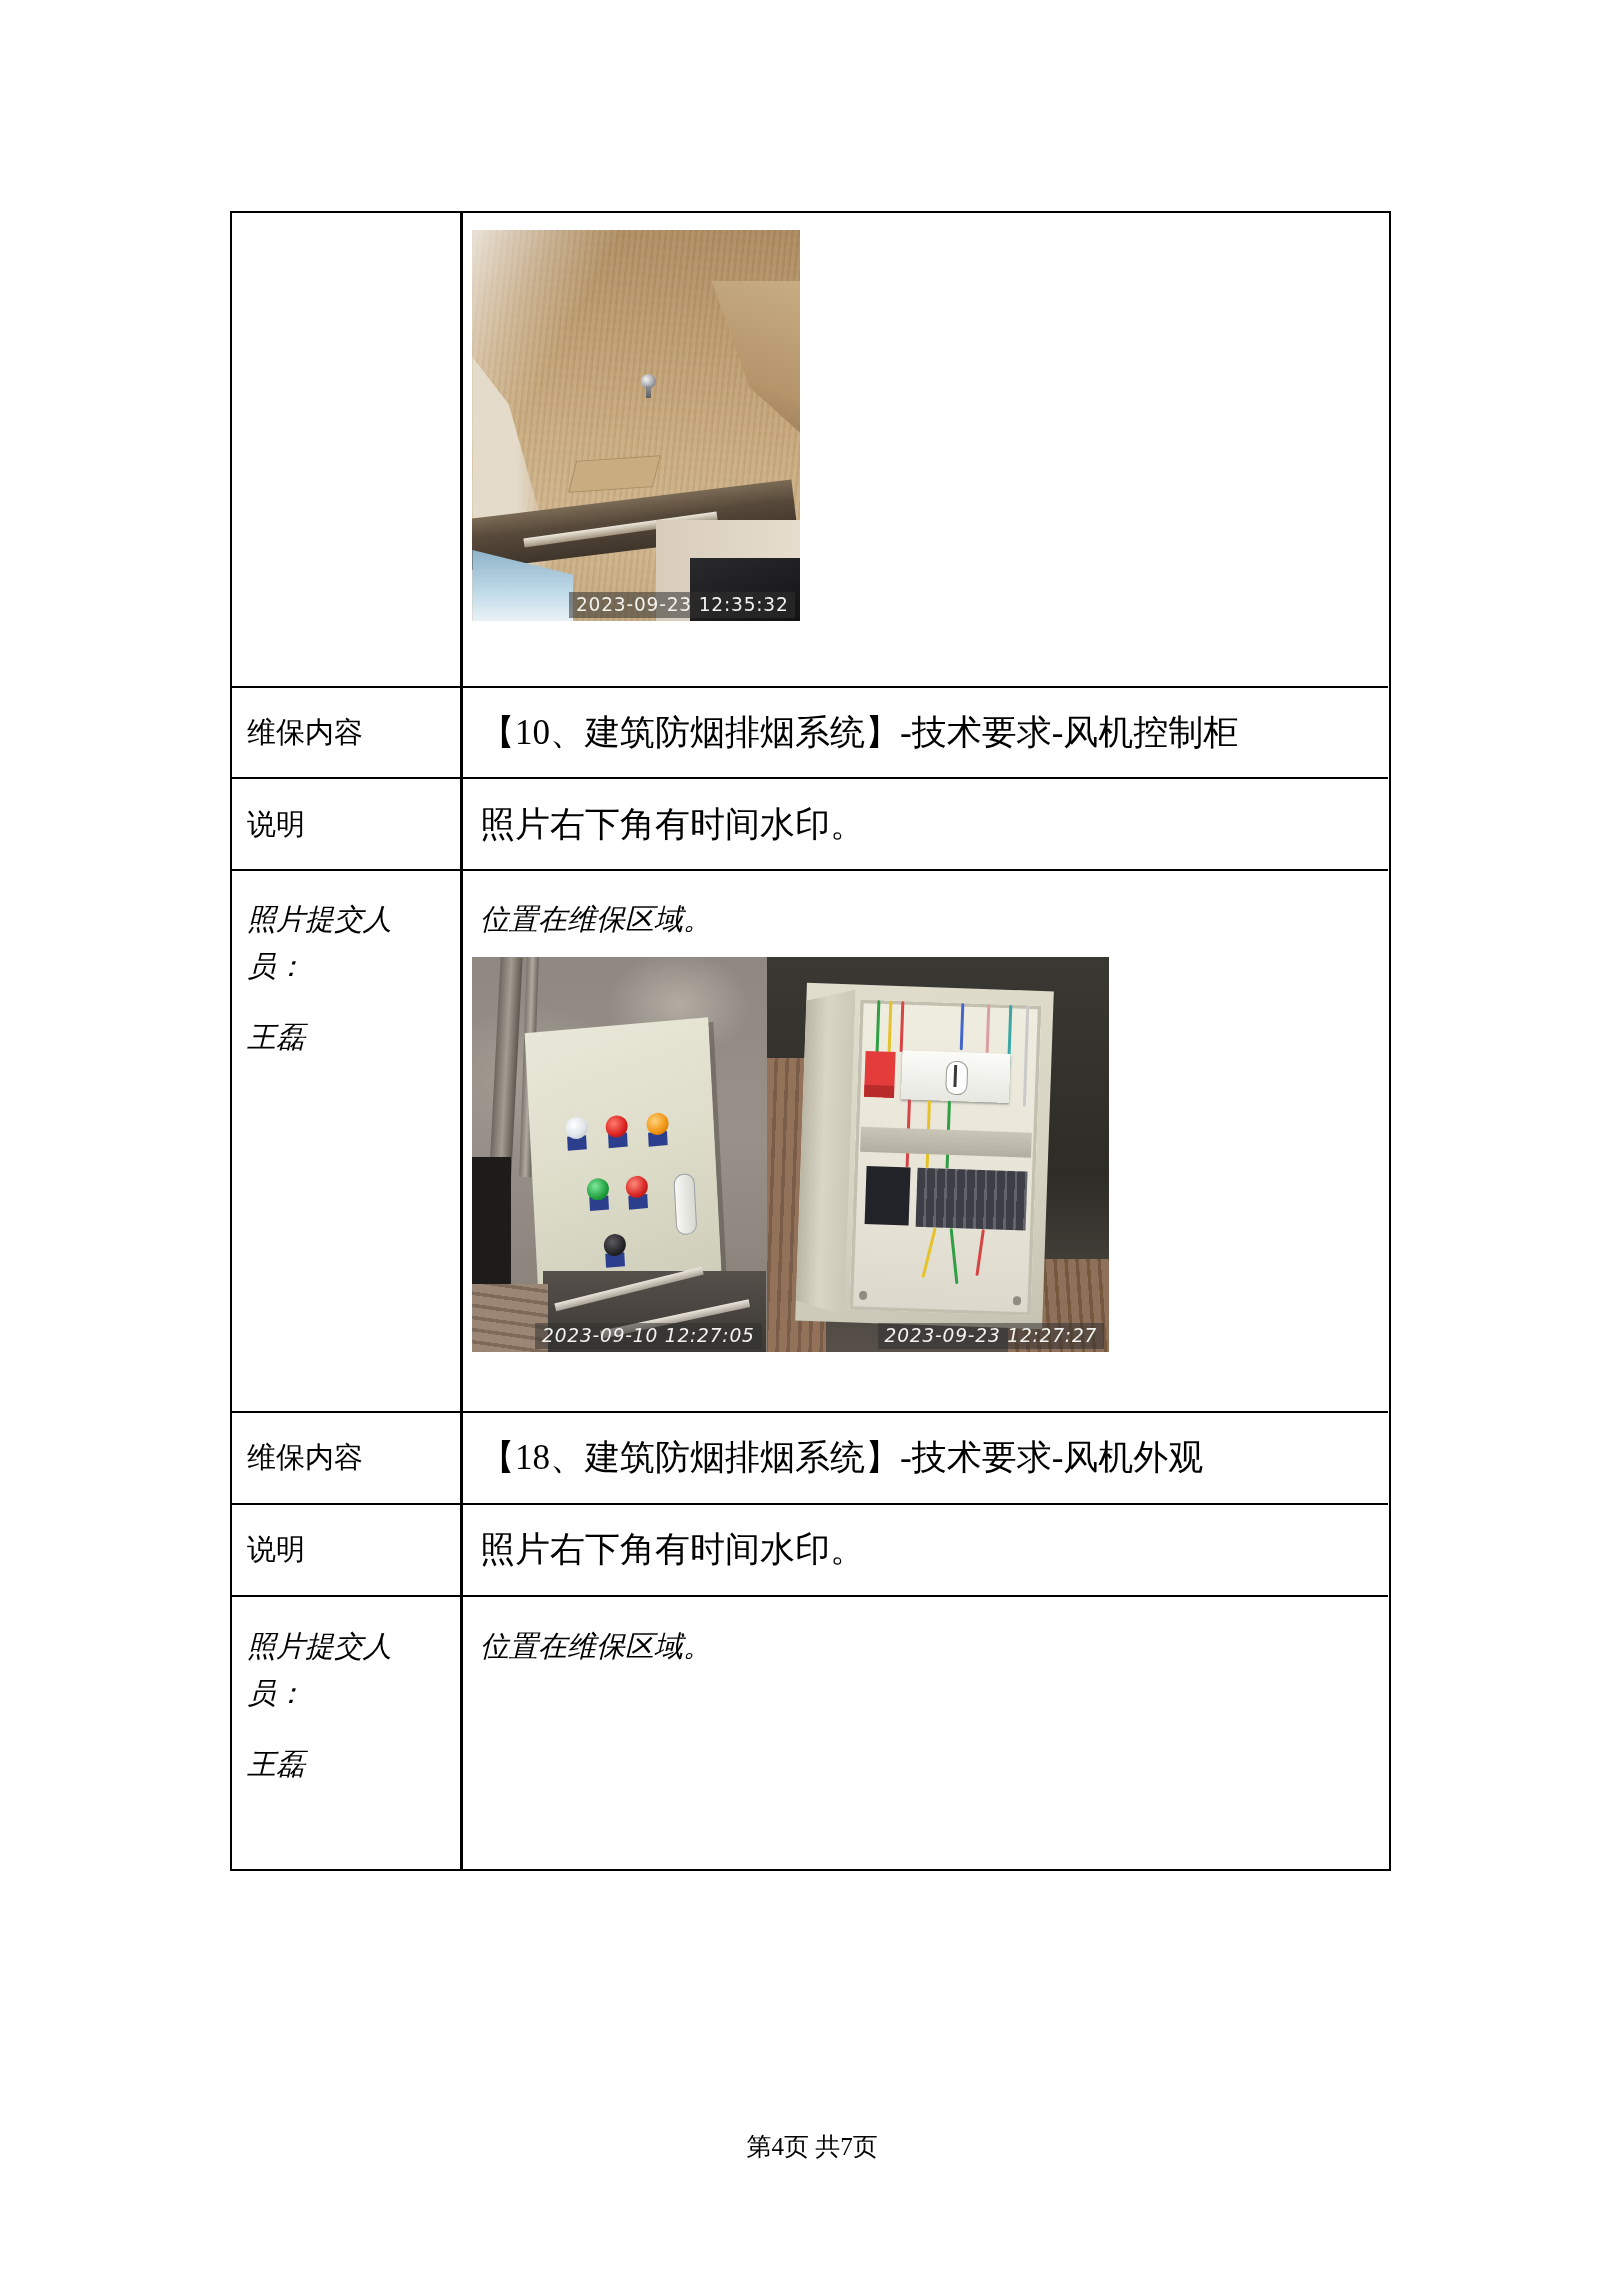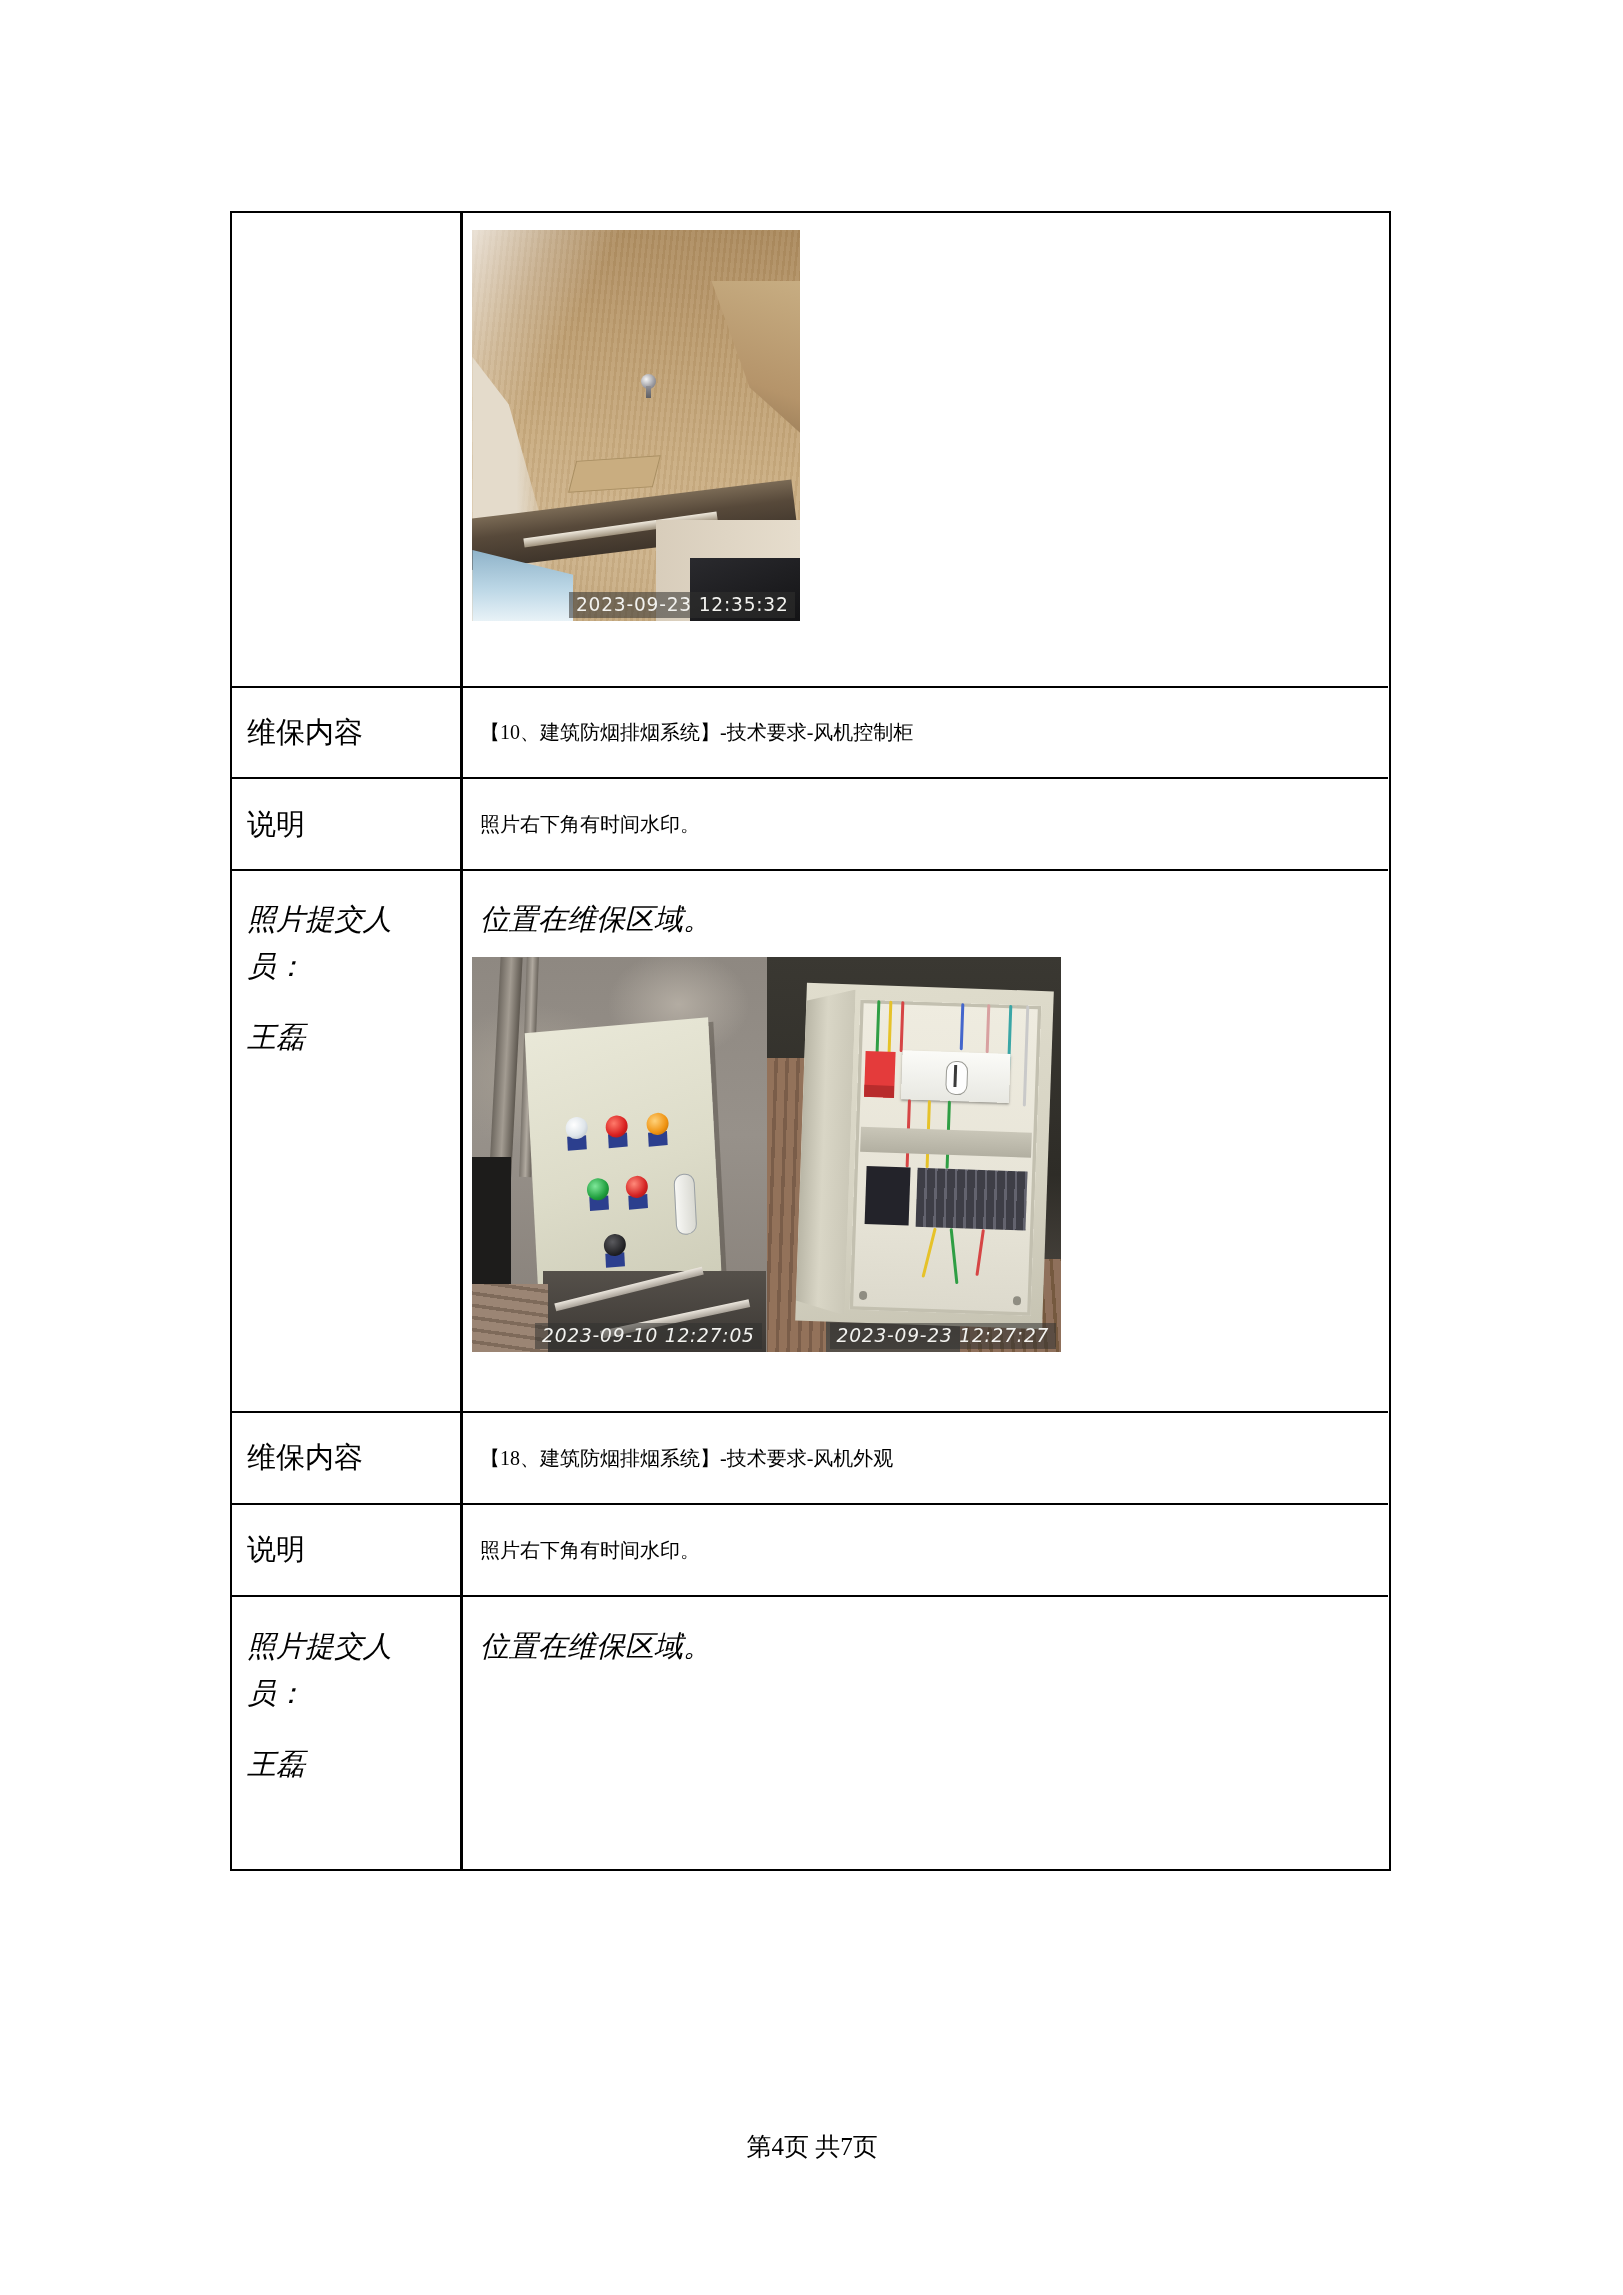--- a/index.html
+++ b/index.html
@@ -6,21 +6,21 @@
   body{width:1624px;height:2295px;background:#ffffff;position:relative;
        font-family:"Liberation Serif", serif;color:#000;}
   .table{position:absolute;left:230px;top:211px;width:1161px;height:1660px;
          border:2.5px solid #000;box-sizing:border-box;}
   .vline{position:absolute;left:228px;top:0;bottom:0;width:2.5px;background:#000;}
   .row{position:absolute;left:0;width:1156px;box-sizing:border-box;border-bottom:2.5px solid #000;}
   .row.last{border-bottom:none;}
   .cell1{position:absolute;left:15px;top:0;bottom:0;width:199px;}
   .cell2{position:absolute;left:248px;top:0;bottom:0;right:15px;}
   .vcenter{display:flex;align-items:center;}
-  .doc-text{font-size:20px;line-height:1.25;font-family:Liberation Serif, serif;}
+  .doc-text{font-size:35px;line-height:1.25;font-family:Liberation Serif, serif;}
   .line{height:47px;display:flex;align-items:center;font-size:29px;}
   .pad-top{padding-top:25px;font-style:italic;}
   .gap-top{margin-top:24.5px;}
   .photo{position:absolute;overflow:hidden;background:#888;}
   .ts{position:absolute;right:5px;bottom:3.4px;background:rgba(50,50,48,0.55);
       color:#f2f2ef;font-family:"DejaVu Sans",sans-serif;font-size:18.6px;
       padding:2.5px 6.8px;letter-spacing:0.8px;white-space:nowrap;}
   .footer{position:absolute;top:2130px;left:0;width:1624px;text-align:center;
           font-size:25px;font-family:"Liberation Serif",serif;}
 
@@ -72,21 +72,21 @@
   .lampbase{position:absolute;width:18.6px;height:13.5px;background:#2c3f8e;}
   .lamp{position:absolute;width:22px;height:22px;border-radius:50%;}
   .ph-door .windowArea{position:absolute;left:71px;bottom:0;width:223px;height:81px;
       background:linear-gradient(180deg,#55504a 0%,#3c3834 100%);}
   .ph-door .slat{position:absolute;width:152px;height:7.6px;
       background:linear-gradient(180deg,#ece7de,#a7a096);}
   .ph-door .brick{position:absolute;left:0;bottom:0;width:76px;height:68px;
       background:repeating-linear-gradient(8deg,#9b8574 0 8.5px,#7e6a5a 8.5px 12px);}
 
   
-  .ph-open{background:linear-gradient(180deg,#3a3832 0%,#2e2c27 55%,#57514a 100%);}
+  .ph-open{background:linear-gradient(180deg,#3a3832 0%,#2e2c27 55%,#57514a 100%);padding-left:48px;}
   .ph-open .brickL{position:absolute;left:0;top:101px;width:59px;bottom:0;
       background:repeating-linear-gradient(92deg,#93725a 0 7.6px,#7a5d49 7.6px 11px);}
   .ph-open .brickB{position:absolute;right:0;bottom:0;width:101px;height:93px;
       background:repeating-linear-gradient(86deg,#8f705b 0,#8f705b 0 7.6px,#75593f 7.6px 11px);}
   .ph-open .body{position:absolute;left:34px;top:30px;width:247px;height:338px;
       background:linear-gradient(165deg,#e0ddcd 0%,#d6d3c3 60%,#c6c3b2 100%);
       transform:rotate(2deg);}
   .ph-open .door{position:absolute;left:0;top:5px;width:49px;height:326px;
       background:linear-gradient(90deg,#b9b6a6 0%,#d9d6c6 45%,#cbc8b8 100%);
       clip-path:polygon(0 4%,100% 0,100% 100%,0 96%);}

